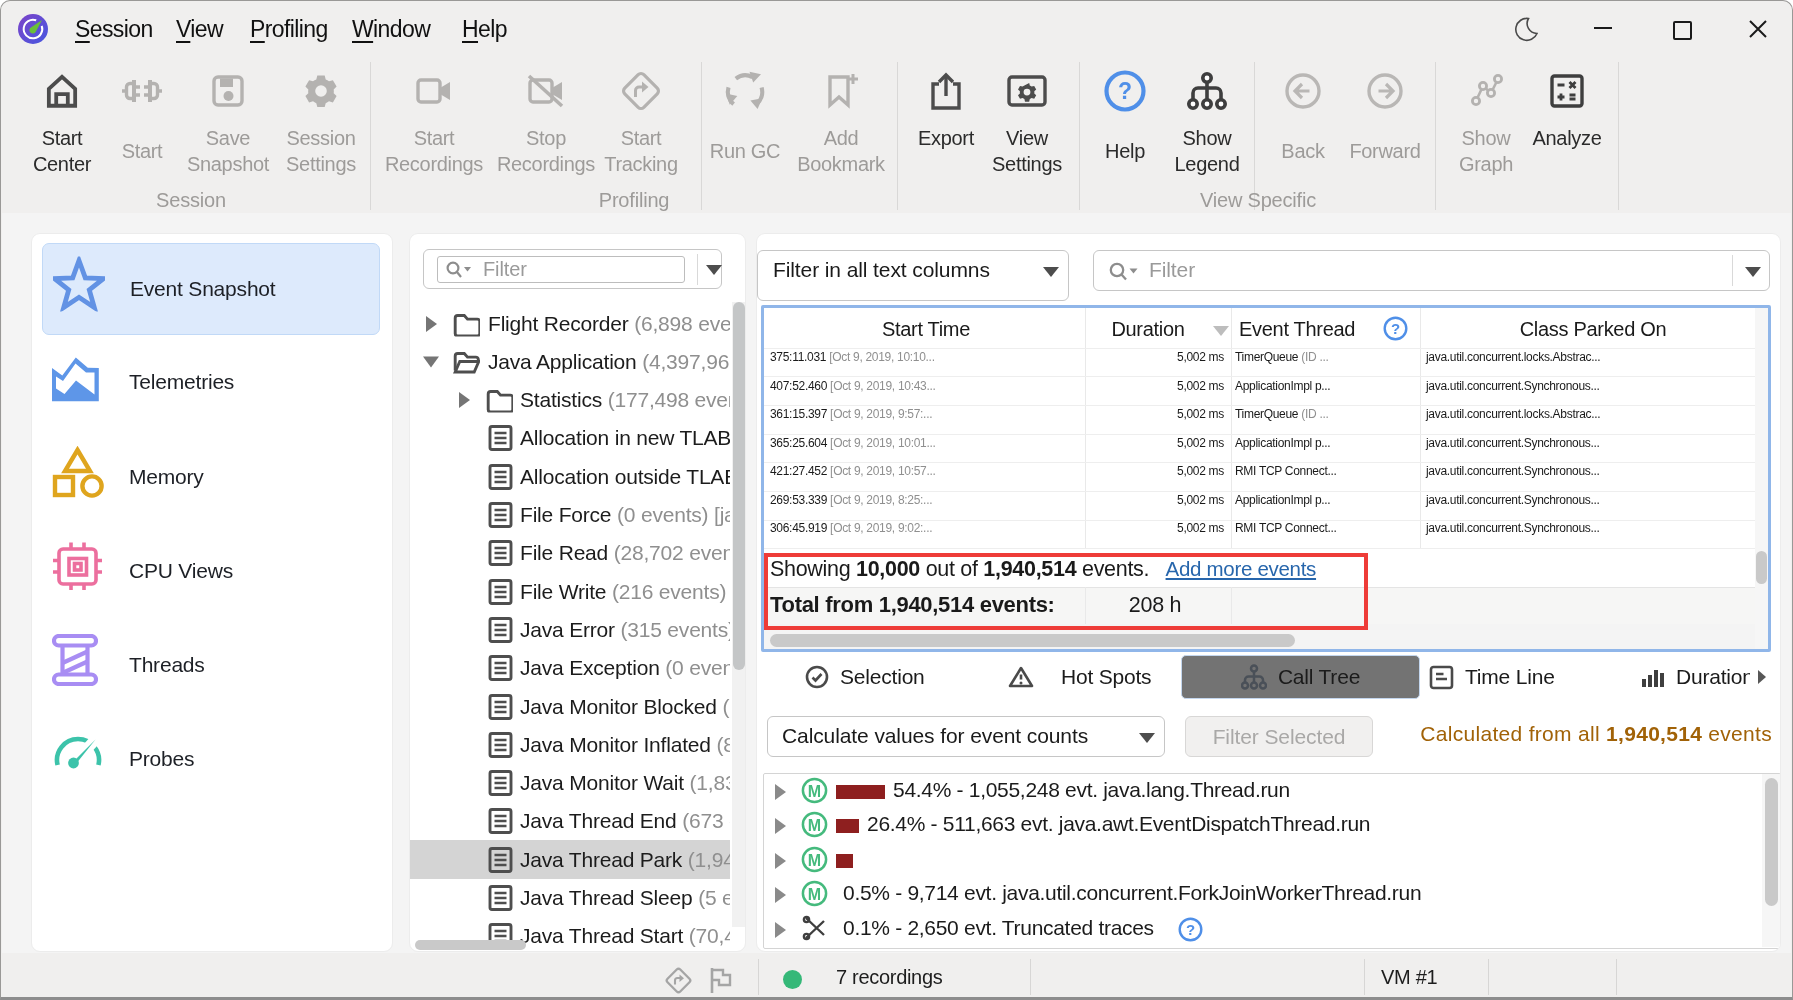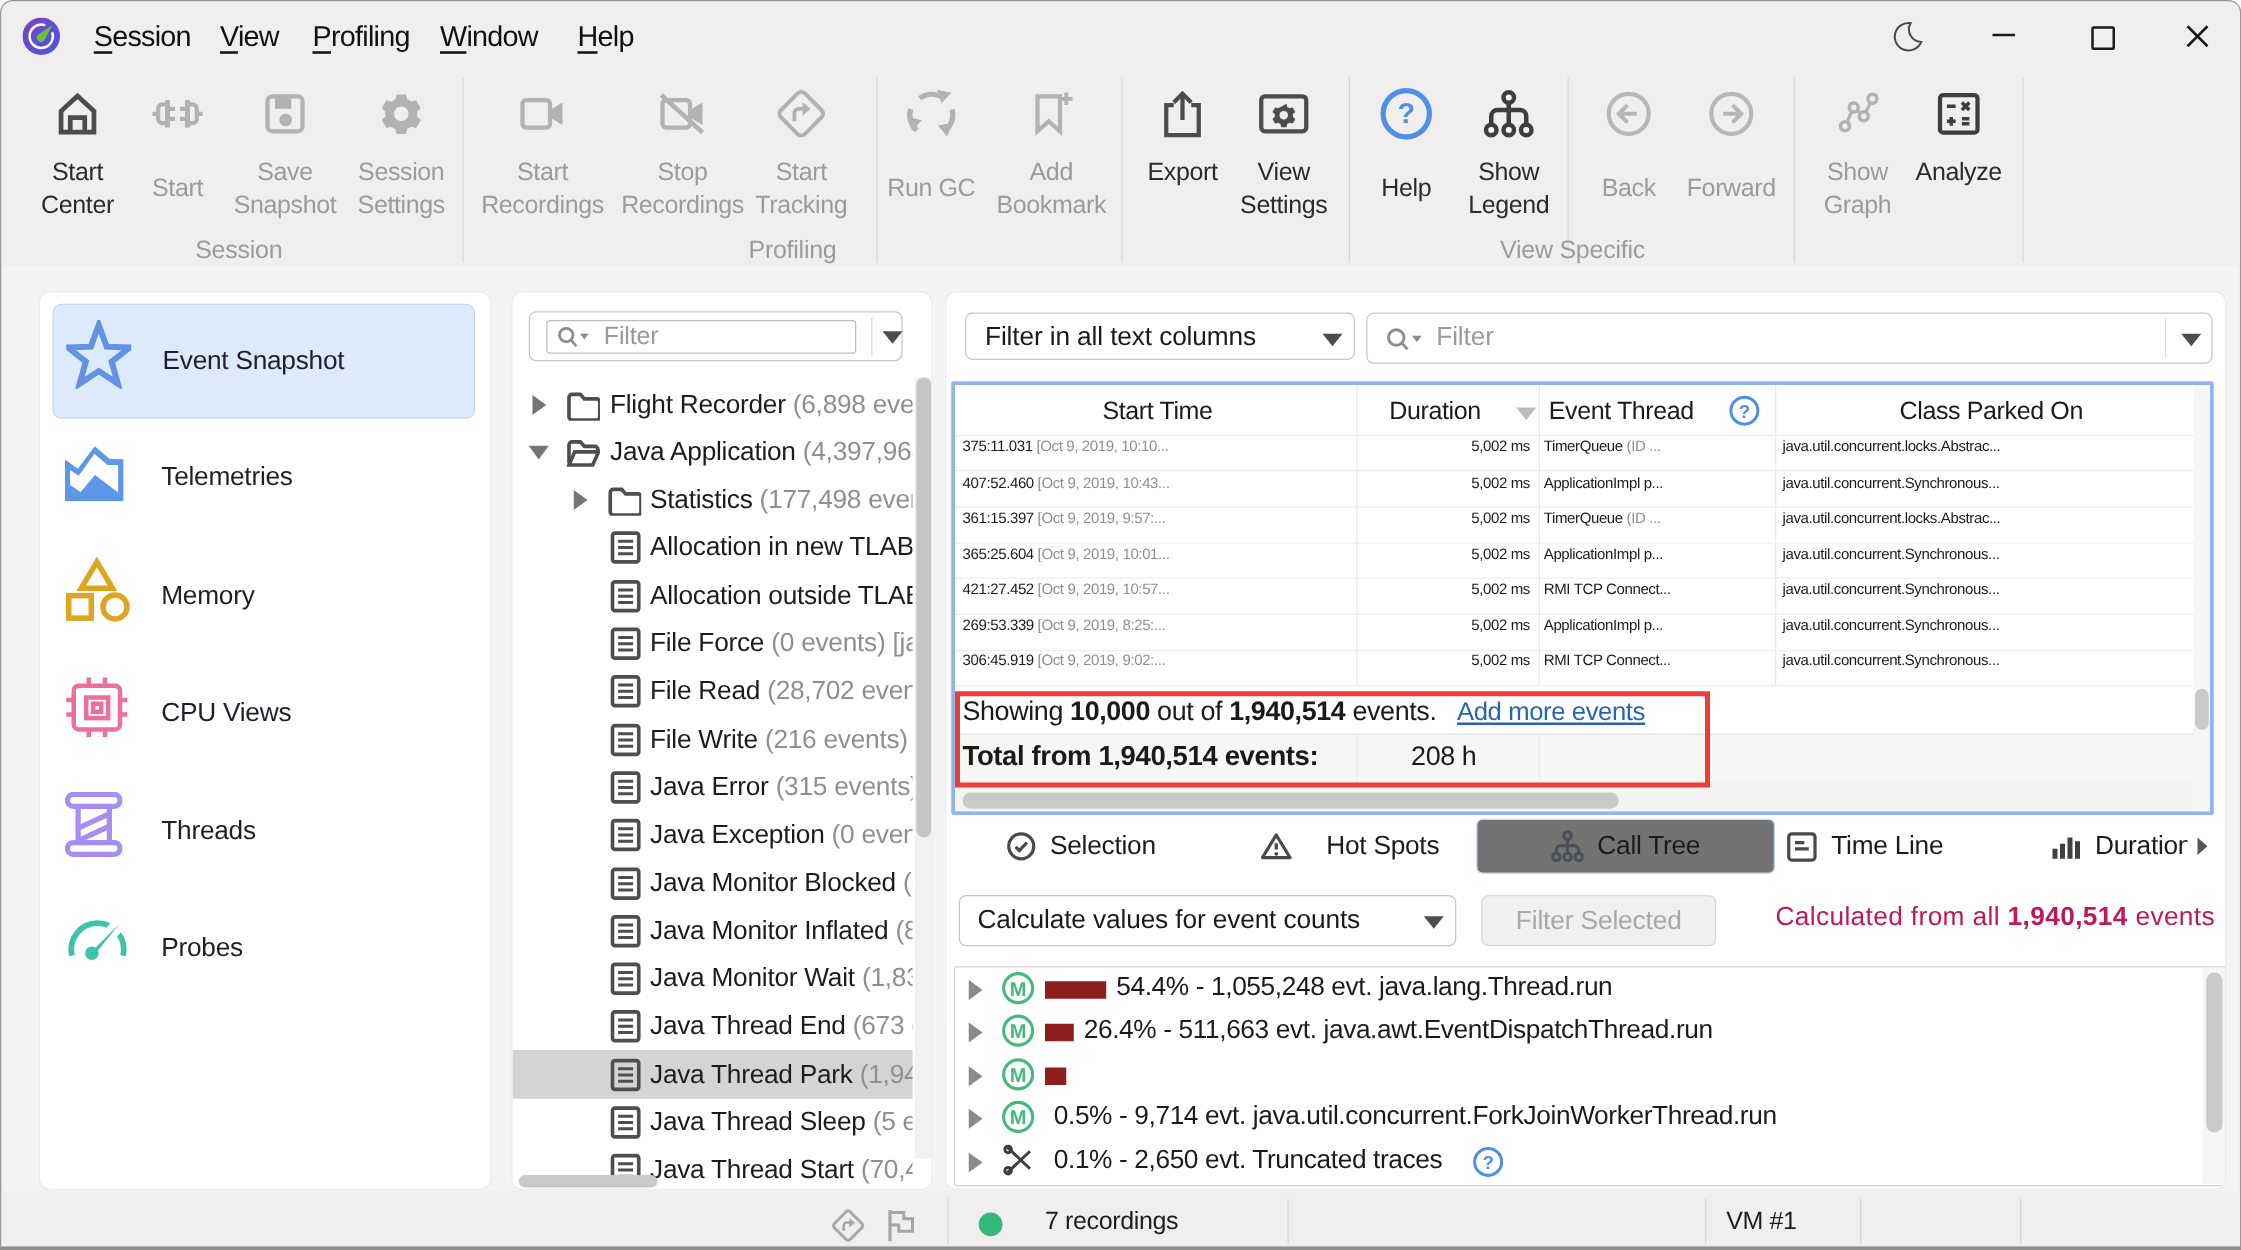--- a/index.html
+++ b/index.html
@@ -533,21 +533,21 @@
           <span class="tr-t" style="left:110px">Java Thread Start <span class="cnt">(70,43</span></span>
         </div>
     </div>
     <div class="sbtrack" style="left:322px;top:68px;width:13px;height:625px;background:#f1f1f1"></div>
     <div class="sbthumb" style="left:322.5px;top:68px;width:12px;height:368px;background:#c4c6c7"></div>
     <div class="sbthumb" style="left:5px;top:706px;width:111px;height:10px"></div>
   </div>
 
   <div class="panel" id="rightpanel" style="left:755px;top:232px;width:1025px;height:719px;overflow:hidden">
 
-    <div class="combo" style="left:15px;top:16px;width:312px;height:38px">
+    <div class="combo" style="left:0;top:16px;width:312px;height:51px">
       <span style="position:absolute;left:15px;top:7px">Filter in all text columns</span>
       <div class="cArr" style="left:285px;top:16px"></div>
     </div>
     <div class="combo" style="left:336px;top:16px;width:677px;height:41px">
       <svg style="position:absolute;left:14px;top:11px" width="34" height="20" viewBox="0 0 34 20">
           <circle cx="9" cy="8" r="6.2" fill="none" stroke="#8d8d8d" stroke-width="2.3"></circle>
           <path d="M13.5 12.5 L18 17.5" stroke="#8d8d8d" stroke-width="2.3"></path>
           <path d="M21.5 6.5 l8 0 l-4 5 Z" fill="#8d8d8d"></path>
         </svg>
       <span style="position:absolute;left:55px;top:7px;color:#9a9a9a">Filter</span>
@@ -673,21 +673,21 @@
         </svg>
       <span style="margin-left:11px">Duration</span>
     </div>
     <div style="position:absolute;left:1001px;top:436px;width:0;height:0;border-top:7.5px solid transparent;border-bottom:7.5px solid transparent;border-left:8.5px solid #575757"></div>
 
     <div class="combo" style="left:10px;top:482px;width:398px;height:41px">
       <span style="position:absolute;left:14px;top:7px">Calculate values for event counts</span>
       <div class="cArr" style="left:371px;top:16px"></div>
     </div>
     <div style="position:absolute;left:428px;top:482px;width:188px;height:41px;background:#f1f0ef;border:1px solid #d8d7d6;border-radius:6px;box-sizing:border-box;text-align:center;font-size:21px;color:#a9a8a7;letter-spacing:-0.1px;line-height:39px">Filter Selected</div>
-    <div style="position:absolute;right:8px;top:488px;font-size:21px;color:#be185d;letter-spacing:0.3px">Calculated from all <b>1,940,514</b> events</div>
+    <div style="position:absolute;right:8px;top:488px;font-size:21px;color:#a16207;letter-spacing:0.3px">Calculated from all <b>1,940,514</b> events</div>
 
     <div style="position:absolute;left:6px;top:539px;width:1018px;height:176px;border:1.5px solid #d4d4d4;border-radius:2px;box-sizing:border-box;background:#fff;overflow:hidden">
       <div class="ctrow" style="top:1px">
         <span class="ct-a"></span>
         <svg class="ct-m" width="27" height="27" viewBox="0 0 27 27">
             <circle cx="13.5" cy="13.5" r="11.6" fill="none" stroke="#45ba7d" stroke-width="2.5"></circle>
             <text x="13.5" y="19.5" font-size="16" font-weight="bold" fill="#45ba7d" text-anchor="middle" font-family="Liberation Sans">M</text>
           </svg>
         <span class="ct-bar" style="width:49px"></span>
         <span class="ct-t">54.4% - 1,055,248 evt. java.lang.Thread.run</span>

